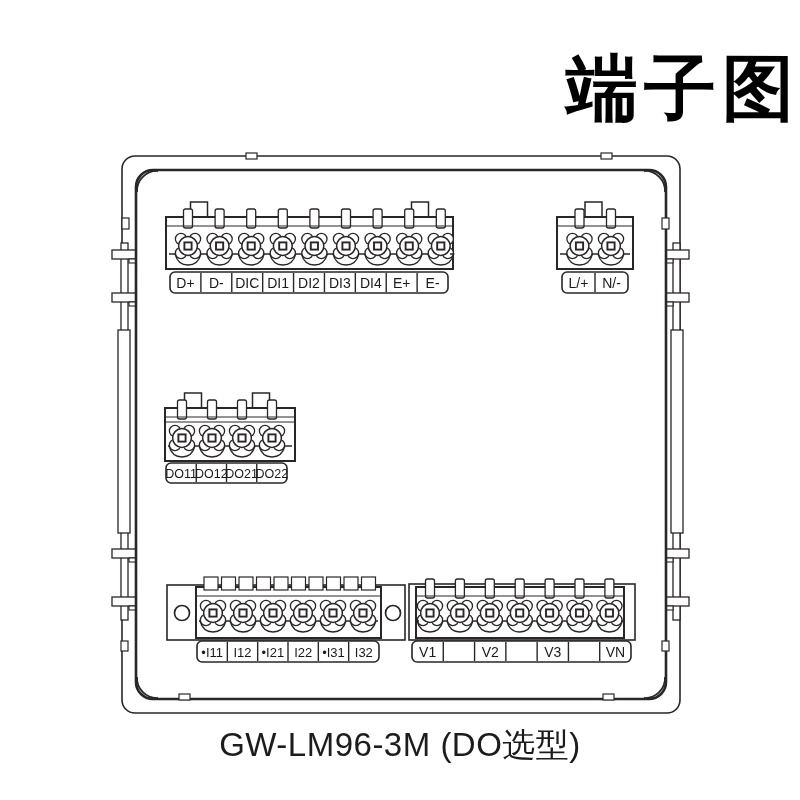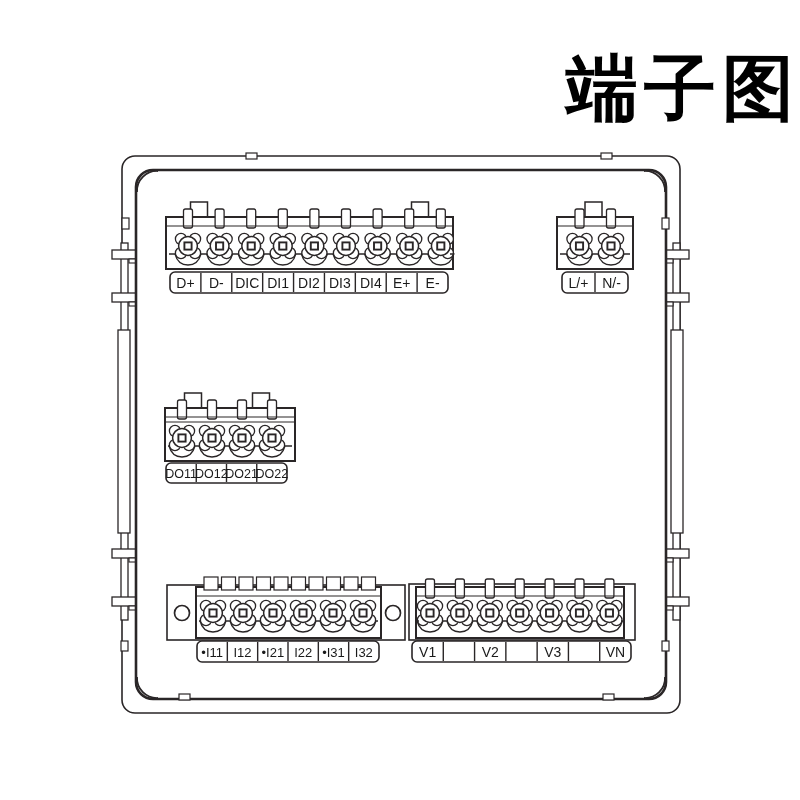--- a/index.html
+++ b/index.html
@@ -408,13 +408,14 @@
           <text x="521.5" y="652" fill="#1a1a1a" font-size="14" text-anchor="middle" dominant-baseline="central" font-family="&quot;Liberation Sans&quot;,&quot;DejaVu Sans&quot;,sans-serif"></text>
           <line x1="537.1428571428571" y1="642" x2="537.1428571428571" y2="661" stroke="#2a2627" stroke-width="1.4"></line>
           <text x="552.7857142857142" y="652" fill="#1a1a1a" font-size="14" text-anchor="middle" dominant-baseline="central" font-family="&quot;Liberation Sans&quot;,&quot;DejaVu Sans&quot;,sans-serif">V3</text>
           <line x1="568.4285714285714" y1="642" x2="568.4285714285714" y2="661" stroke="#2a2627" stroke-width="1.4"></line>
           <text x="584.0714285714286" y="652" fill="#1a1a1a" font-size="14" text-anchor="middle" dominant-baseline="central" font-family="&quot;Liberation Sans&quot;,&quot;DejaVu Sans&quot;,sans-serif"></text>
           <line x1="599.7142857142858" y1="642" x2="599.7142857142858" y2="661" stroke="#2a2627" stroke-width="1.4"></line>
           <text x="615.3571428571429" y="652" fill="#1a1a1a" font-size="14" text-anchor="middle" dominant-baseline="central" font-family="&quot;Liberation Sans&quot;,&quot;DejaVu Sans&quot;,sans-serif">VN</text>
         </g>
       </g>
     </svg>
+  <div class="caption">GW-LM96-3M (DO选型)</div>
 </div>
 
 </body></html>

